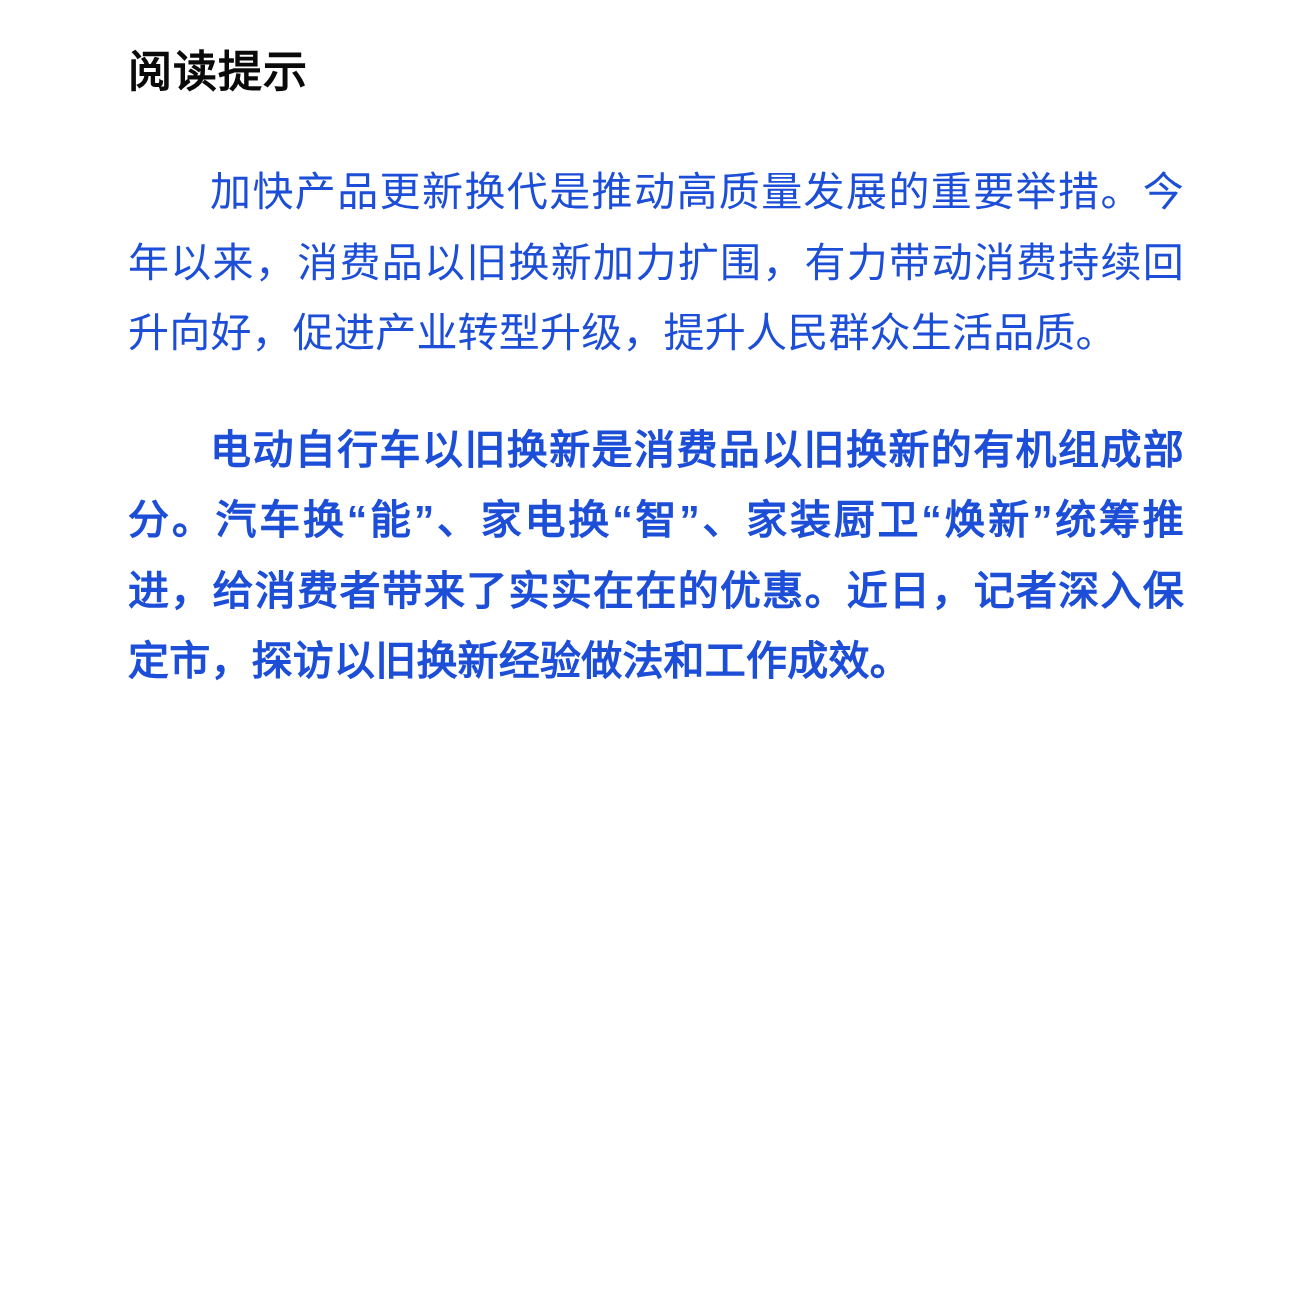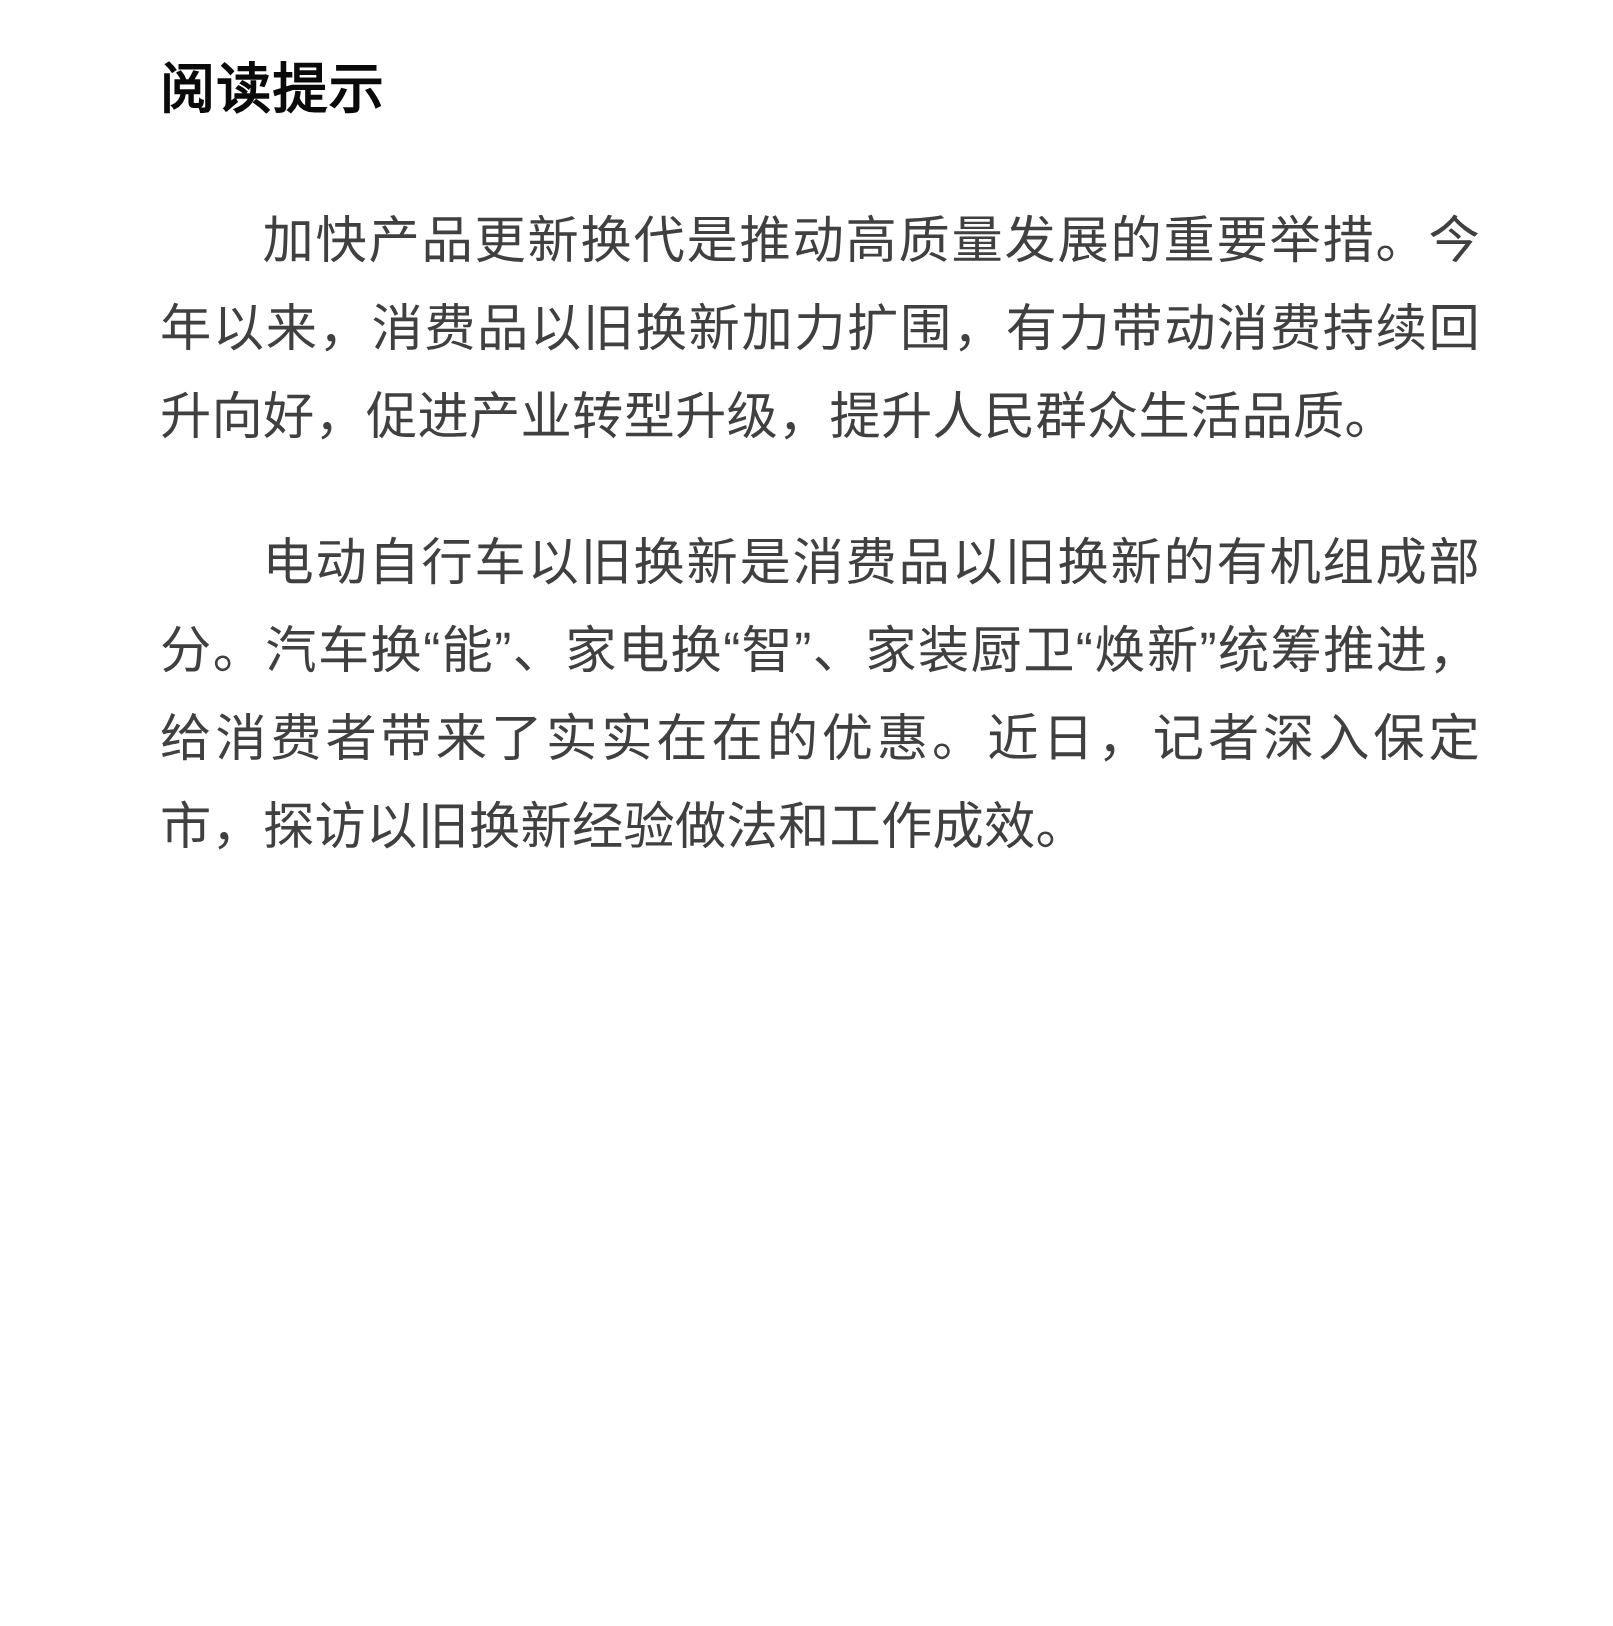--- a/index.html
+++ b/index.html
@@ -34,25 +34,26 @@
     margin: 0;
   }
   .paragraph {
     font-size: 41px;
     line-height: 1.72;
     letter-spacing: 0.2px;
     text-indent: 2em;
     margin: 0 0 46px 0;
     text-align: justify;
     text-justify: inter-ideograph;
-    color: #404040;
+    color: #1d4ed8;
     padding-right: 46px;
   }
   .paragraph:last-child {
     margin-bottom: 0;
+    font-weight: bold;
   }
 </style>
 </head>
 <body>
 
 <div class="page">
   <h1 class="article-title">阅读提示</h1>
 
   <div class="article-body">
     <p class="paragraph">加快产品更新换代是推动高质量发展的重要举措。今年以来，消费品以旧换新加力扩围，有力带动消费持续回升向好，促进产业转型升级，提升人民群众生活品质。</p>

